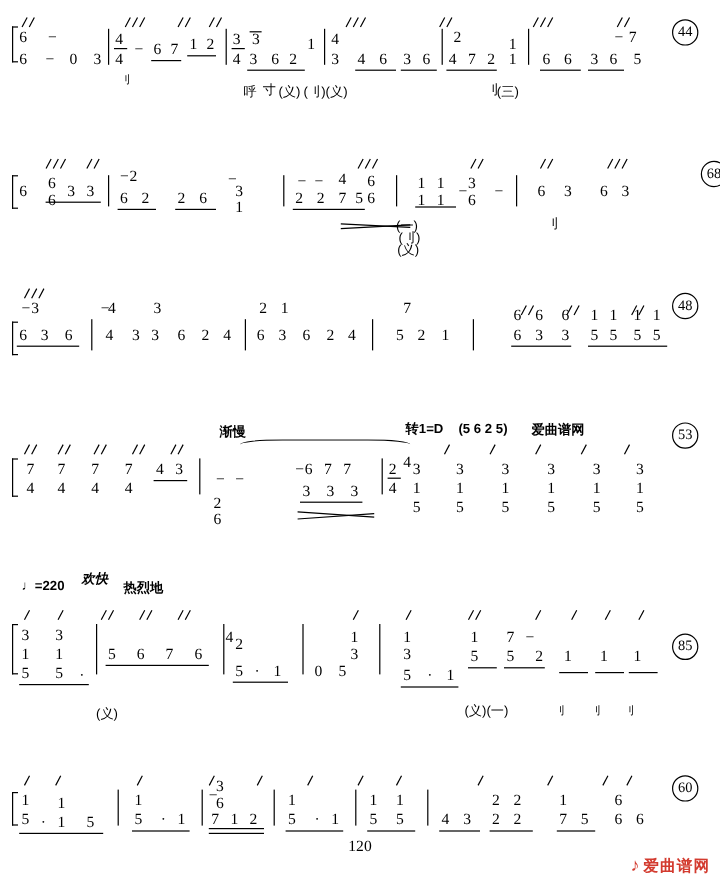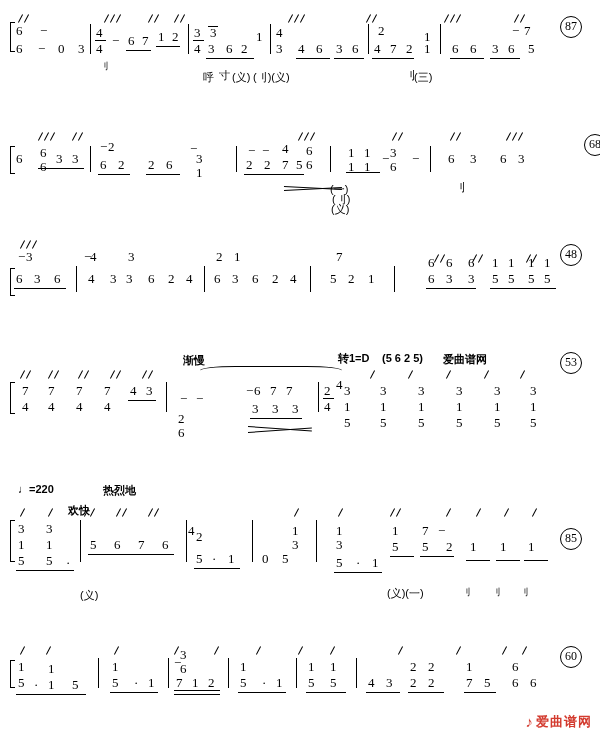--- a/index.html
+++ b/index.html
@@ -210,21 +210,21 @@
     <span class="abs num" style="left:452px;top:42px;">6</span>
     <span class="abs num" style="left:470px;top:42px;">6</span>
     <div class="beam" style="left:450px;top:58px;width:34px;"></div>
     <span class="abs num" style="left:492px;top:42px;">3</span>
     <span class="abs num" style="left:508px;top:42px;">6</span>
     <div class="beam" style="left:490px;top:58px;width:30px;"></div>
     <span class="abs num" style="left:524px;top:24px;">7</span>
     <span class="abs num" style="left:528px;top:42px;">5</span>
     <span class="abs num" style="left:512px;top:24px;">−</span>
 
-    <div class="circnum" style="left:560px;top:16px;">87</div>
+    <div class="circnum" style="left:560px;top:16px;">44</div>
 
     <span class="abs cn" style="left:203px;top:72px;">呼</span>
     <span class="abs cn" style="left:219px;top:70px;">寸</span>
     <span class="abs cn" style="left:232px;top:72px;">(义)</span>
     <span class="abs cn" style="left:253px;top:72px;">(刂)(义)</span>
     <span class="abs cn" style="left:405px;top:70px;">刂</span>
     <span class="abs cn" style="left:414px;top:72px;">(三)</span>
     <span class="abs tiny" style="left:100px;top:62px;">刂</span>
   </div>
 
@@ -445,21 +445,21 @@
     <div class="arc" style="left:200px;top:366px;width:142px;"></div>
 
     <div class="hairpin-top" style="left:248px;top:426px;width:64px;transform:rotate(4deg);"></div>
     <div class="hairpin-bot" style="left:248px;top:432px;width:64px;transform:rotate(-4deg);"></div>
 
     <div class="circnum" style="left:560px;top:352px;">53</div>
   </div>
 
   <div class="system" style="top:0;">
     <span class="abs cn-b" style="left:18px;top:484px;">♩=220</span>
-    <span class="abs cn-b" style="left:68px;top:505px;">欢快</span>
+    <span class="abs cn-b" style="left:68px;top:478px;font-style:italic;">欢快</span>
     <span class="abs cn-b" style="left:103px;top:485px;">热烈地</span>
 
     <div class="sysbracket" style="left:10px; top:520px; height:40px;"></div>
 
     <div class="slash" style="left:22px;top:508px;"></div>
     <div class="slash" style="left:50px;top:508px;"></div>
     <div class="slash" style="left:86px;top:508px;"></div>
     <div class="slash" style="left:92px;top:508px;"></div>
     <div class="slash" style="left:118px;top:508px;"></div>
     <div class="slash" style="left:124px;top:508px;"></div>
@@ -596,19 +596,20 @@
     <span class="abs num" style="left:512px;top:676px;">6</span>
     <span class="abs num" style="left:530px;top:676px;">6</span>
     <div class="slash" style="left:400px;top:646px;"></div>
     <div class="slash" style="left:458px;top:646px;"></div>
     <div class="slash" style="left:504px;top:646px;"></div>
     <div class="slash" style="left:524px;top:646px;"></div>
 
     <div class="circnum" style="left:560px;top:646px;">60</div>
   </div>
 
+  <div class="pagenum">120</div>
 
   <div class="watermark">
     <span class="wm-icon">♪</span>
     <span class="wm-text">爱曲谱网</span>
   </div>
 
 </div>
 
 </body></html>

